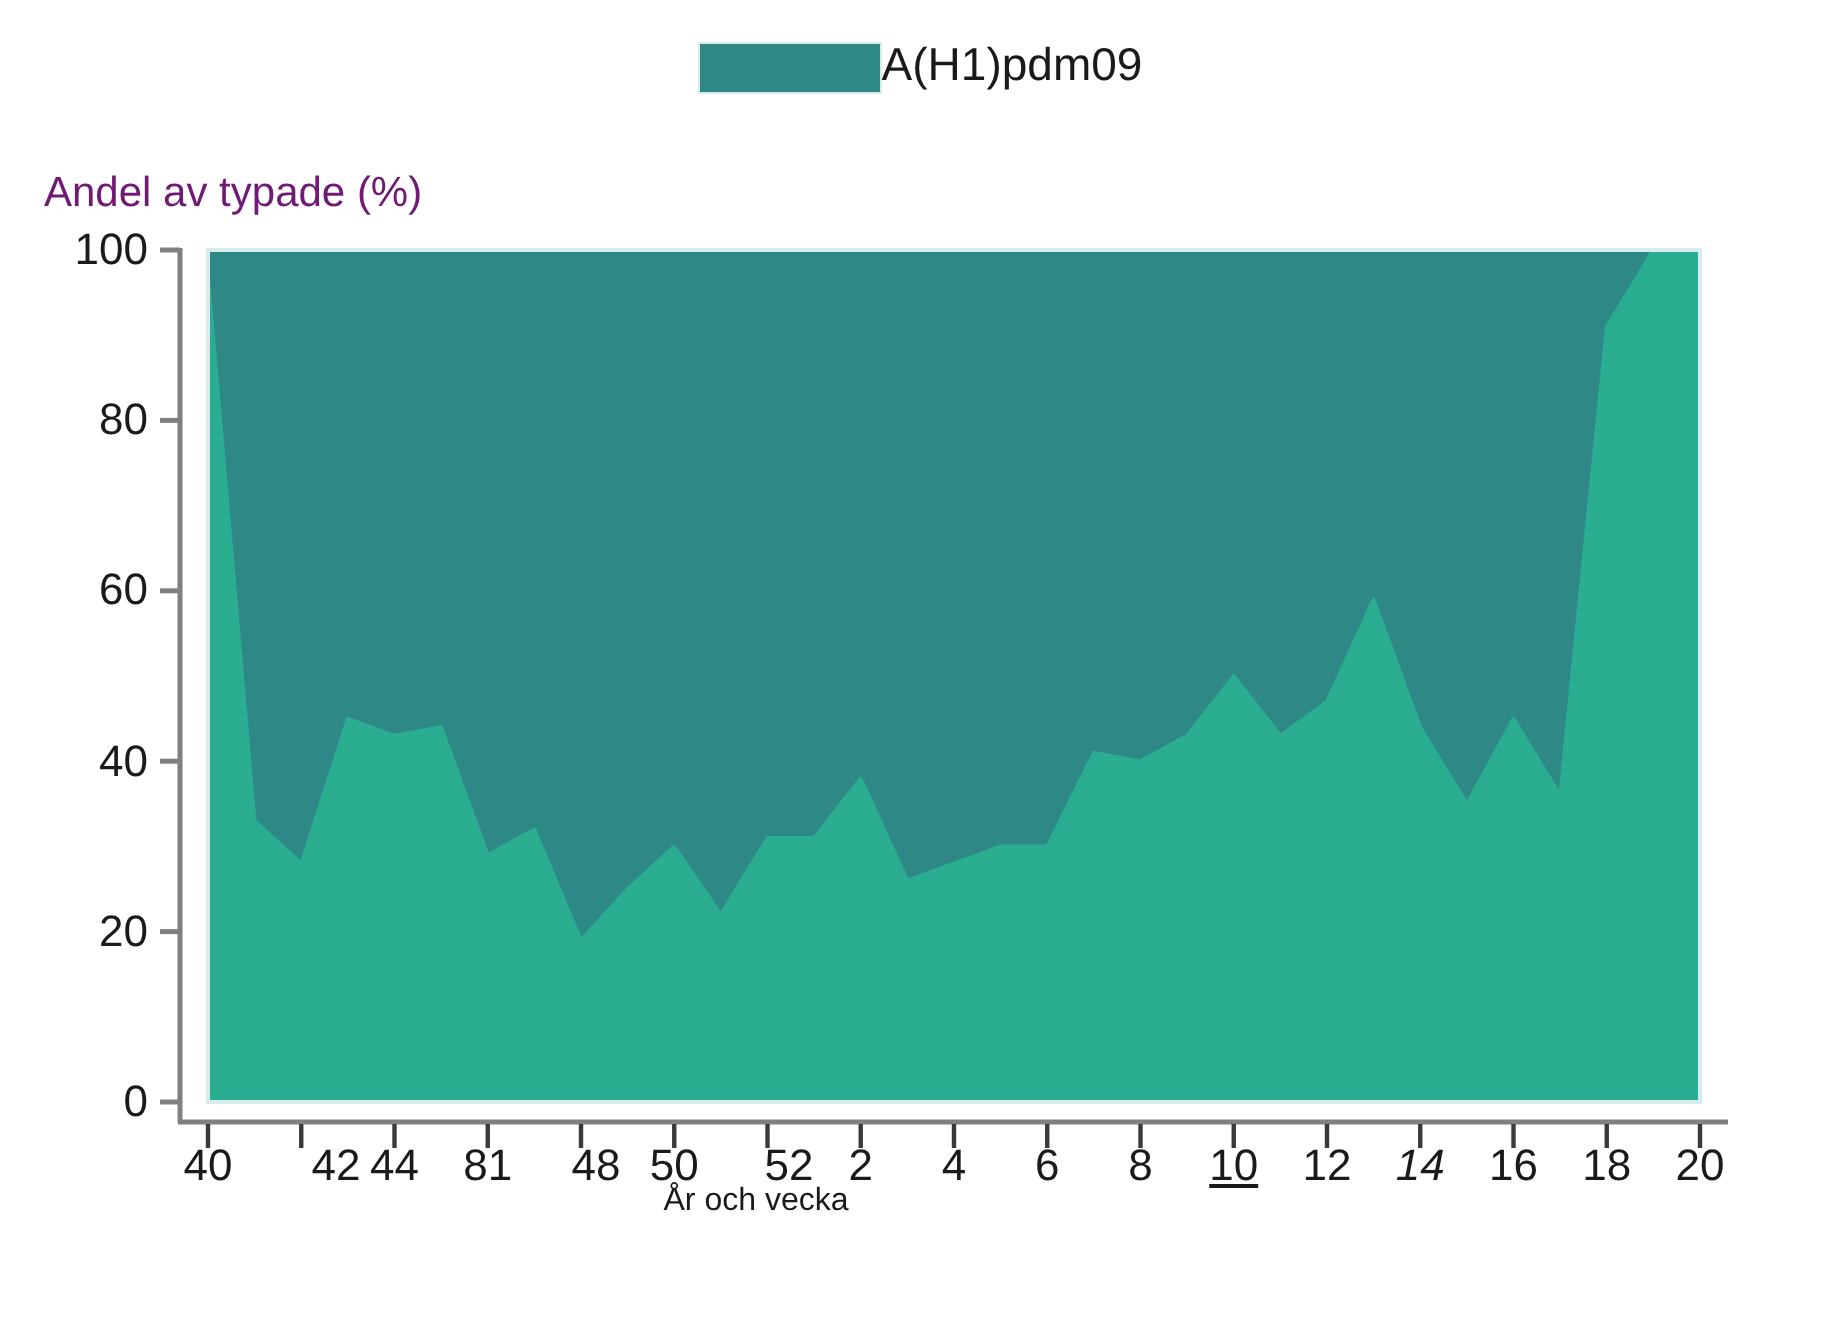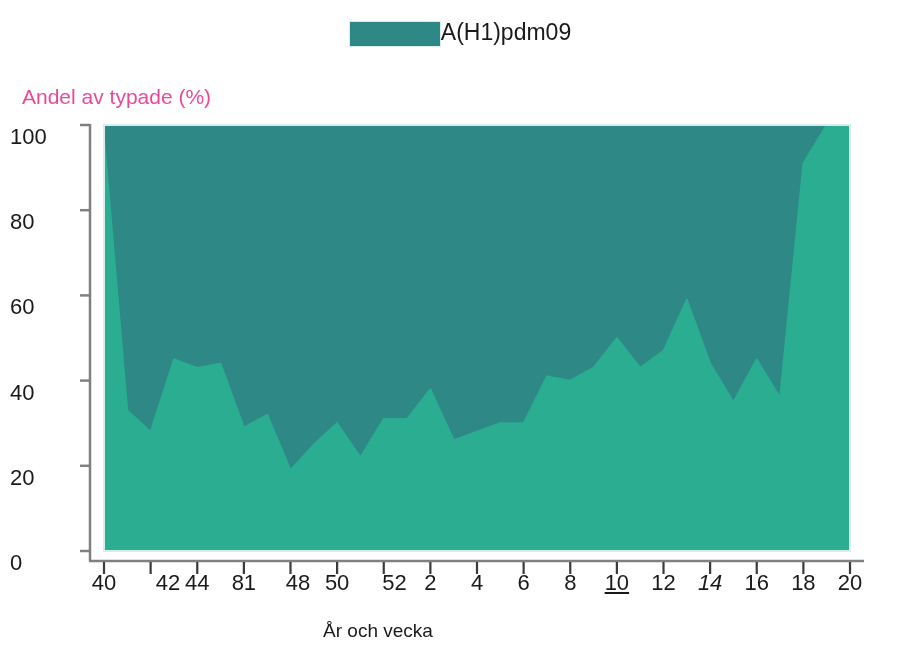--- a/index.html
+++ b/index.html
@@ -52,40 +52,40 @@
     left: 0;
     top: 0;
     width: 920px;
     height: 661px;
   }
   #y-axis-title {
     position: absolute;
     left: 22px;
     top: 85px;
     font-size: 21px;
-    color: #ec4899;
+    color: #701a75;
     white-space: nowrap;
   }
   #x-axis-title {
     position: absolute;
     left: 0;
-    top: 620px;
+    top: 592px;
     width: 756px;
     text-align: center;
-    font-size: 19px;
+    font-size: 16px;
     color: #1a1a1a;
   }
   .ytick-label {
     position: absolute;
     right: 0;
     width: 64px;
+    text-align: right;
     font-size: 22px;
     color: #1a1a1a;
     transform: translateY(-50%);
-    margin-top: 12px;
   }
   #ytick-labels {
     position: absolute;
     left: 10px;
     top: 0;
     width: 64px;
     height: 661px;
   }
   .xtick-label {
     position: absolute;

